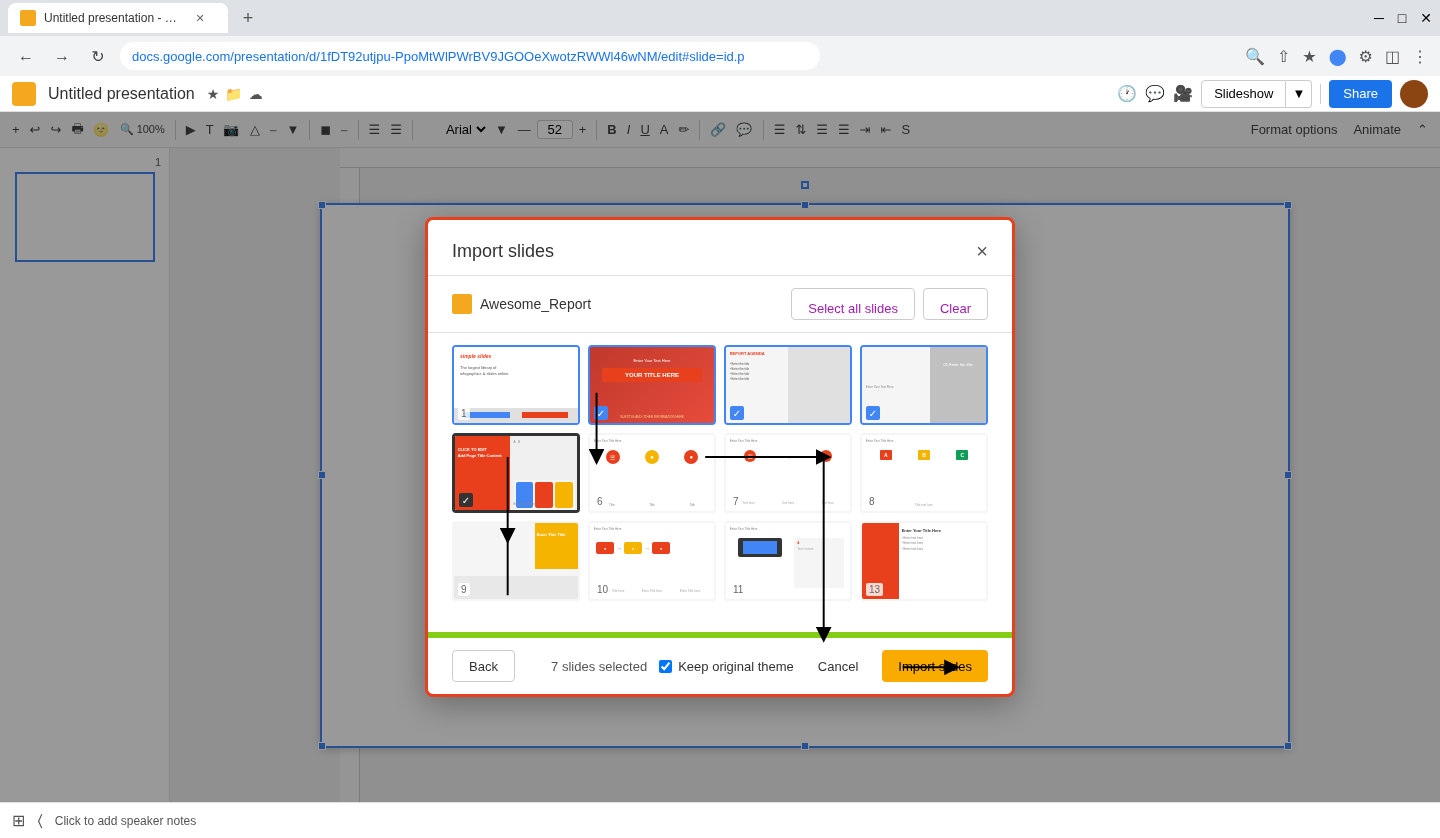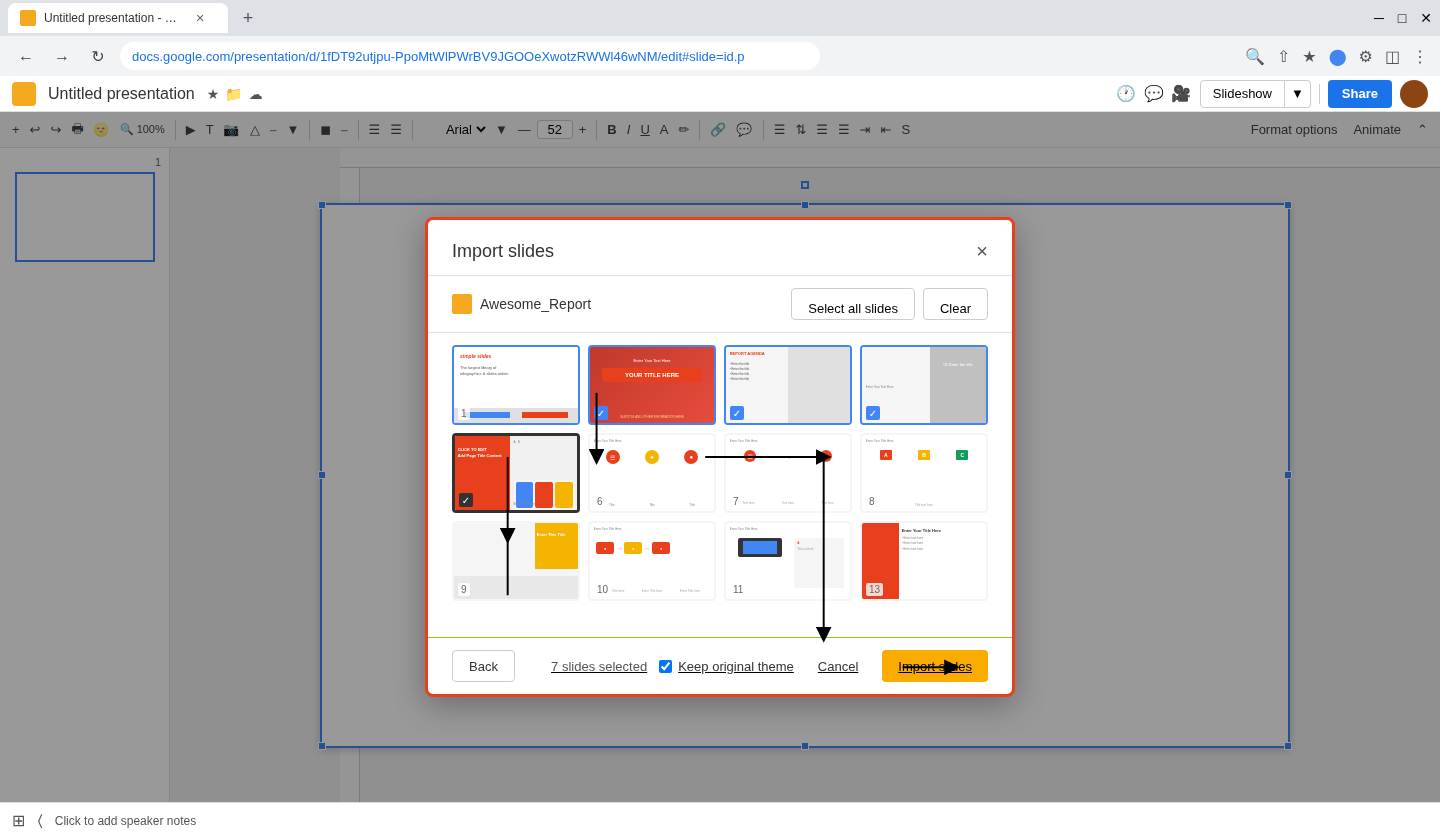--- a/index.html
+++ b/index.html
@@ -118,21 +118,21 @@
     }
     .share-btn {
       height: 28px;
       background: #1a73e8;
       color: #fff;
       border: none;
       border-radius: 4px;
       padding: 0 14px;
       font-size: 13px;
       cursor: pointer;
-      display: flex; align-items: center; font-weight: bold;
+      display: flex; align-items: center;
     }
     .user-avatar {
       width: 28px; height: 28px; border-radius: 50%; background: #8b4513;
       overflow: hidden; cursor: pointer;
     }
 
     
     .format-toolbar {
       height: 36px;
       background: #f8f9fa;
@@ -273,21 +273,21 @@
     .file-name { font-size: 14px; color: #333; }
     .modal-actions { display: flex; gap: 8px; }
     .action-btn {
       height: 32px;
       border: 1px solid #ccc;
       border-radius: 4px;
       background: #fff;
       padding: 12px 16px;
       font-size: 13px;
       cursor: pointer;
-      color: #000000;
+      color: #a21caf;
     }
 
     
     .slide-grid {
       flex: 1;
       overflow-y: auto;
       padding: 12px 24px;
       display: grid;
       grid-template-columns: repeat(4, 1fr);
       gap: 8px;
@@ -324,27 +324,27 @@
       color: #fff;
       font-size: 10px;
     }
 
     
     .slide-mini { width: 100%; height: 100%; position: relative; overflow: hidden; }
 
     
     .modal-footer {
       padding: 12px 24px;
-      border-top: 1px solid #84cc16;
+      border-top: 6px solid #84cc16;
       display: flex;
       align-items: center;
       justify-content: space-between;
     }
     .footer-left { display: flex; gap: 8px; align-items: center; }
-    .footer-right { display: flex; gap: 8px; align-items: center; text-decoration: underline; }
+    .footer-right { display: flex; gap: 8px; align-items: center; }
     .back-btn { height: 32px; border: 1px solid #ccc; border-radius: 4px; background: #fff; padding: 0 16px; font-size: 13px; cursor: pointer; color: #333; }
     .cancel-btn { height: 32px; border: none; background: transparent; font-size: 13px; cursor: pointer; color: #333; padding: 0 12px; }
     .import-btn { height: 32px; border: none; border-radius: 4px; background: #f9ab00; padding: 0 16px; font-size: 13px; cursor: pointer; color: #000; font-weight: 500; }
     .slides-count { font-size: 13px; color: #555; }
     .keep-theme { display: flex; align-items: center; gap: 6px; font-size: 13px; color: #333; }
     .keep-theme input { cursor: pointer; }
 
     
     .modal-red-border {
       border: 3px solid #e8401c;

